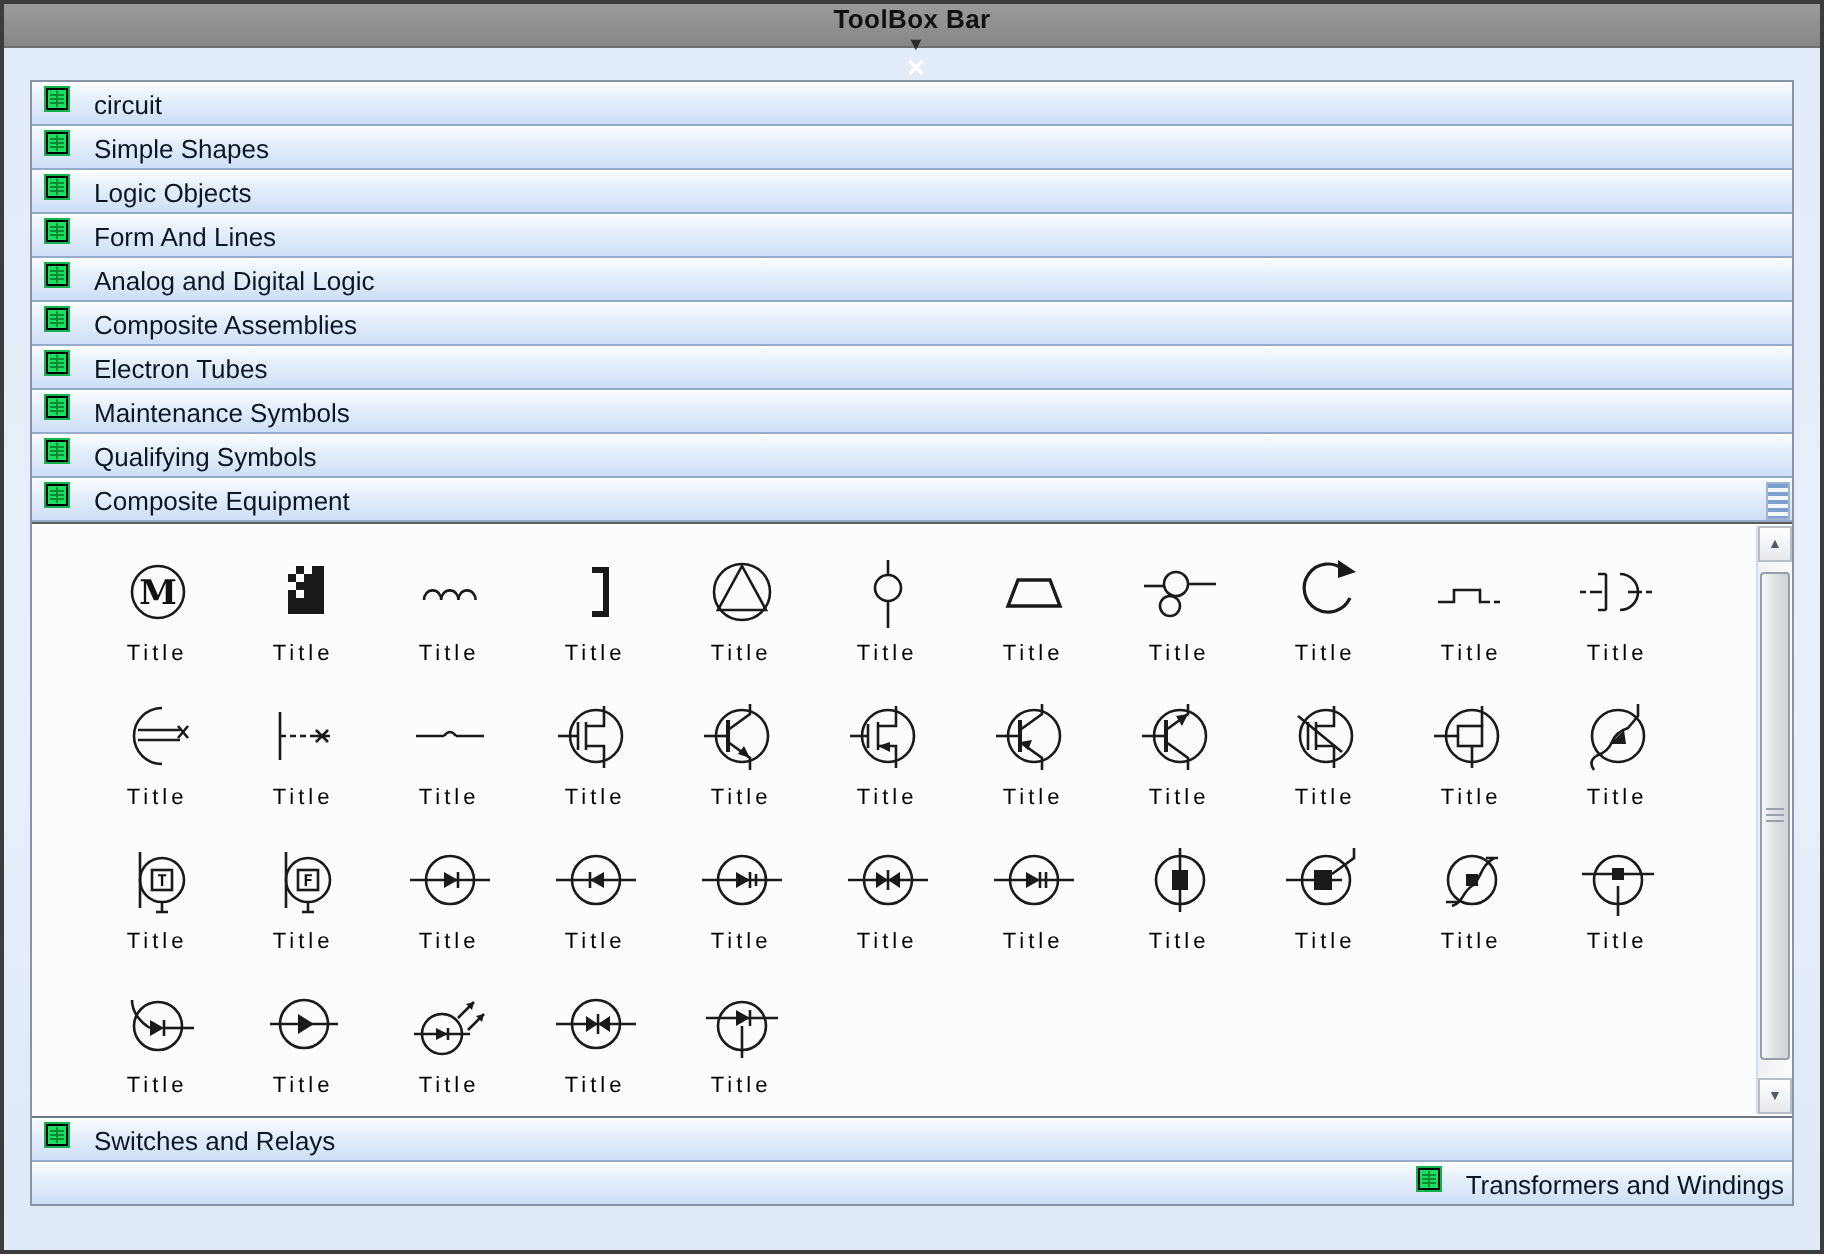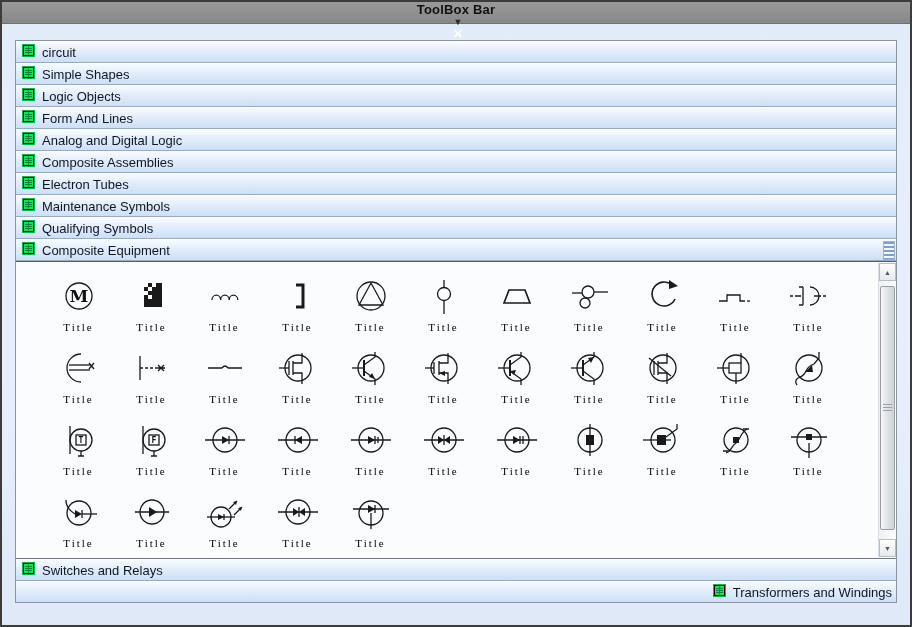--- a/index.html
+++ b/index.html
@@ -11,37 +11,37 @@
     display:flex;align-items:center;padding:0 6px;border-bottom:1px solid #6f6f6f;flex-direction:column;}
   .titlebar .title{font-size:13px;font-weight:bold;color:#111;letter-spacing:.2px;}
   .titlebar .spacer{flex:1;}
   .tb-btn{width:18px;height:16px;display:flex;align-items:center;justify-content:center;
     cursor:default;margin-left:4px;}
   .tb-btn.menu{color:#2b2b2b;font-size:9px;}
   .tb-btn.close{color:#fff;font-size:12px;font-weight:bold;}
   
   .body{padding:16px 13px 16px 13px;}
   .accordion{border:1px solid #8a93a3;background:#fff;}
-  .bar{position:relative;height:20px;display:flex;align-items:center;gap:7px;padding:0 4px 0 6px;
+  .bar{position:relative;height:20px;display:flex;align-items:center;gap:12px;padding:0 4px 0 6px;
     background:linear-gradient(180deg,#f7fbff 0%,#e2edfa 45%,#cddff6 100%);
     border-top:1px solid #fdfeff;border-bottom:1px solid #96abc9;cursor:pointer;}
   .bar:last-child{border-bottom:none;justify-content:flex-end;}
   .bar .cat-label{font-size:13px;color:#0d1626;}
   .grid-icon{width:13px;height:13px;flex:0 0 13px;}
   .bar-gripper{position:absolute;right:1px;top:1px;width:10px;height:17px;
     background:repeating-linear-gradient(180deg,#7c9fce 0 2px,#f2f7fd 2px 4px);
     border:1px solid #9fb4d2;}
   
   .panel{position:relative;height:296px;background:#fafcfe;border-top:1px solid #5c5c5c;
     border-bottom:1px solid #6d7787;overflow:hidden;}
   .grid{padding:5px 0 0 26px;display:grid;grid-template-columns:repeat(11,73px);grid-auto-rows:72px;}
   .cell{display:flex;flex-direction:column;align-items:center;justify-content:flex-end;
     padding-bottom:6px;cursor:pointer;}
   .cell svg{width:44px;height:40px;display:block;}
-  .cell .sym-label{margin-top:3px;font-family:Liberation Serif, serif;font-size:11px;
+  .cell .sym-label{margin-top:3px;font-family:Liberation Sans, sans-serif;font-size:11px;
     letter-spacing:2px;color:#000;}
   svg .ln{stroke:#1a1a1a;stroke-width:1.3;fill:none;}
   svg .fl{fill:#1a1a1a;stroke:none;}
   svg .tx{fill:#111;font-family:"DejaVu Serif",serif;font-weight:bold;}
   
   .scrollbar{position:absolute;top:1px;right:0;width:17px;height:294px;background:#f3f5f8;
     border-left:1px solid #d5dde8;display:flex;flex-direction:column;}
   .sb-btn{height:16px;background:linear-gradient(180deg,#fefefe,#e6e9ee);border:1px solid #b8bec8;
     display:flex;align-items:center;justify-content:center;font-size:7px;color:#4c5b74;}
   .sb-track{flex:1;position:relative;background:linear-gradient(90deg,#eef0f3,#fbfcfd);}

